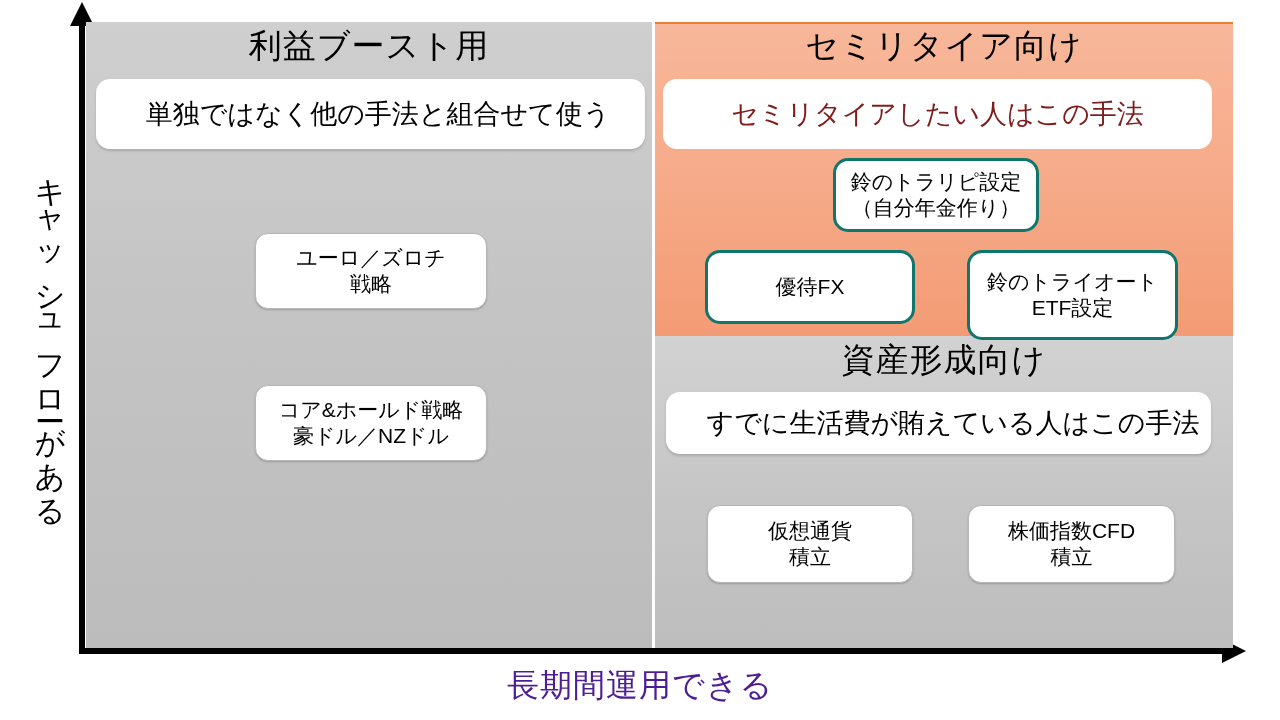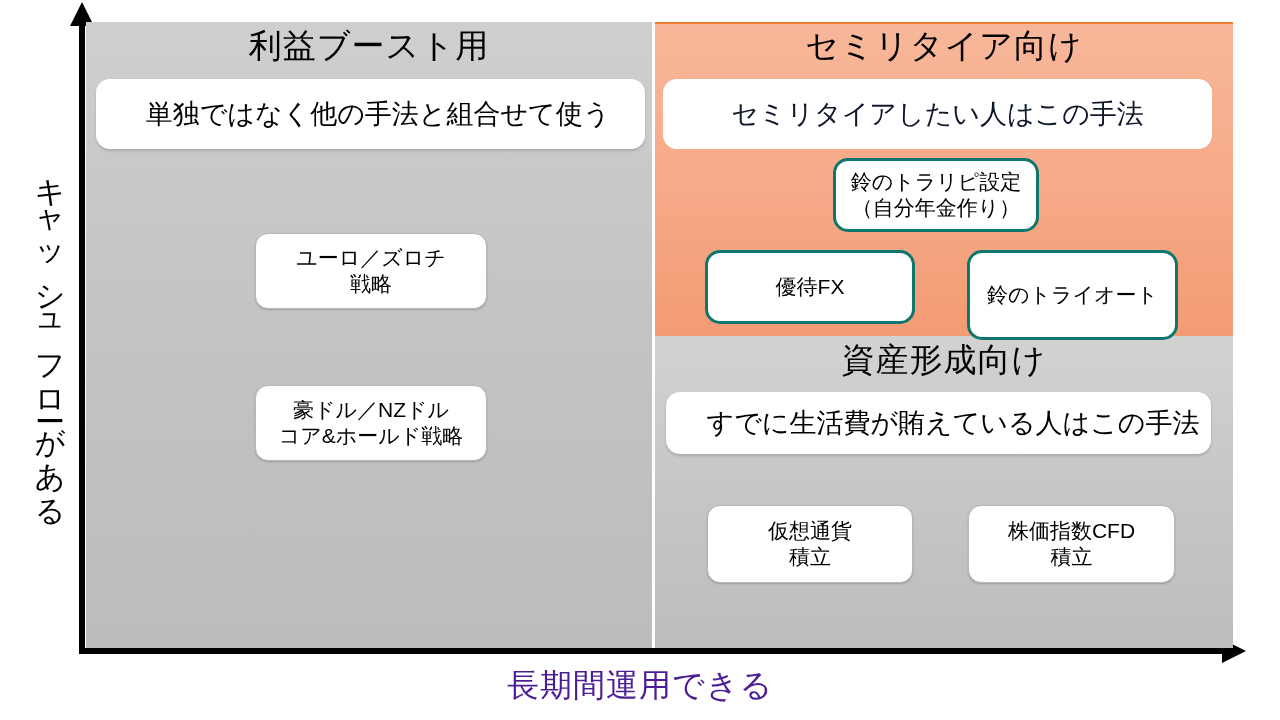--- a/index.html
+++ b/index.html
@@ -149,21 +149,21 @@
   }
   .card.chip-orange {
     border-radius: 15px;
     font-size: 21px;
     border: 3px solid #0f766e;
     box-shadow: none;
   }
   .card.banner-shadow {
     box-shadow: 0 2px 3px rgba(0,0,0,0.16);
   }
-  .red-text { color: #0f172a; }
+  .red-text { color: #7f1d1d; }
 
   
   #card-left-banner { left: 96px;  top: 79px;  width: 549px; height: 70px; padding-left: 15px; }
   #card-euro-zloty  { left: 255px; top: 233px; width: 232px; height: 76px; }
   #card-aud-nzd     { left: 255px; top: 385px; width: 232px; height: 76px; }
 
   
   #card-semiretire-banner { left: 663px; top: 79px;  width: 549px; height: 70px; }
   #card-torarip           { left: 833px; top: 158px; width: 206px; height: 74px; }
   #card-yutai-fx          { left: 705px; top: 250px; width: 210px; height: 74px; }
@@ -203,22 +203,22 @@
 
   <div class="card chip" id="card-euro-zloty">
     <span>
       <span class="line">ユーロ／ズロチ</span>
       <span class="line">戦略</span>
     </span>
   </div>
 
   <div class="card chip" id="card-aud-nzd">
     <span>
+      <span class="line">コア&amp;ホールド戦略</span>
       <span class="line">豪ドル／NZドル</span>
-      <span class="line">コア&amp;ホールド戦略</span>
     </span>
   </div>
 
   <div class="card banner" id="card-semiretire-banner">
     <span class="line red-text">セミリタイアしたい人はこの手法</span>
   </div>
 
   <div class="card chip-orange" id="card-torarip">
     <span>
       <span class="line">鈴のトラリピ設定</span>
@@ -226,20 +226,21 @@
     </span>
   </div>
 
   <div class="card chip-orange" id="card-yutai-fx">
     <span class="line">優待FX</span>
   </div>
 
   <div class="card chip-orange" id="card-triauto-etf">
     <span>
       <span class="line">鈴のトライオート</span>
+      <span class="line">ETF設定</span>
     </span>
   </div>
 
   <div class="card banner banner-shadow" id="card-asset-banner">
     <span class="line">すでに生活費が賄えている人はこの手法</span>
   </div>
 
   <div class="card chip" id="card-crypto-tsumitate">
     <span>
       <span class="line">仮想通貨</span>

